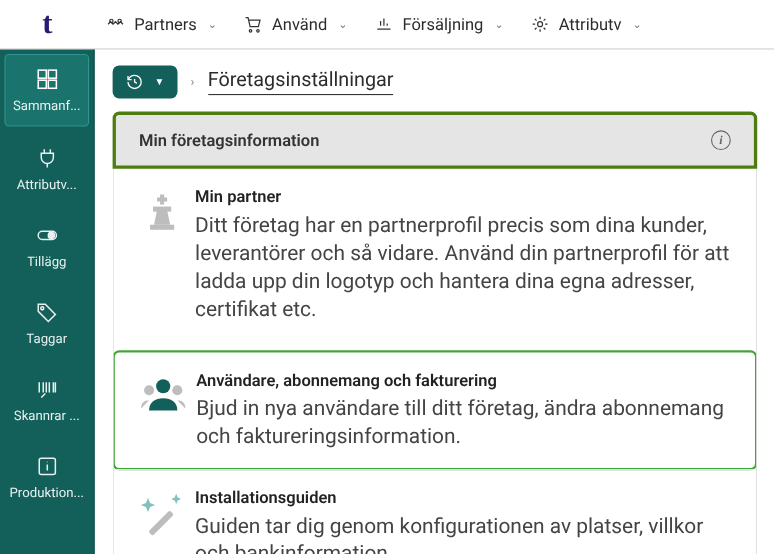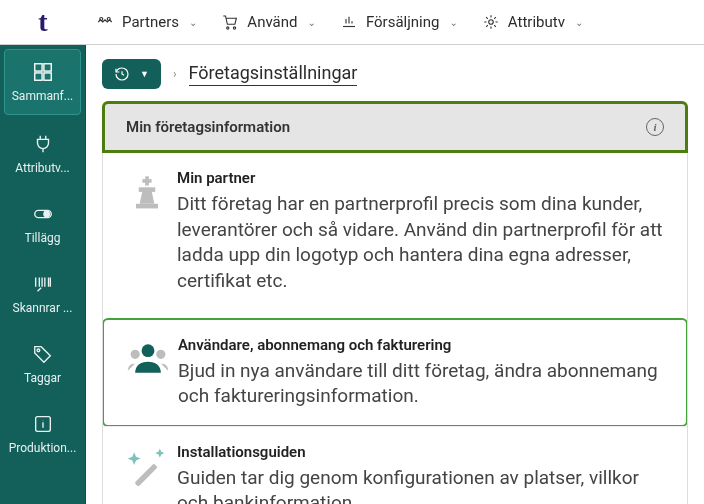--- a/index.html
+++ b/index.html
@@ -256,31 +256,31 @@
     </div>
     <div class="sidebar-item">
       <svg viewBox="0 0 24 24" fill="none" stroke="#e8f1f0" stroke-width="1.5">
           <rect x="3" y="8" width="18" height="8" rx="4"></rect>
           <circle cx="16" cy="12" r="3" fill="#e8f1f0"></circle>
         </svg>
       <span class="si-label">Tillägg</span>
     </div>
     <div class="sidebar-item">
       <svg viewBox="0 0 24 24" fill="none" stroke="#e8f1f0" stroke-width="1.5">
+          <path d="M3 11V4h7l10 10-7 7z"></path>
+          <circle cx="7" cy="8" r="1.5"></circle>
+        </svg>
+      <span class="si-label">Taggar</span>
+    </div>
+    <div class="sidebar-item">
+      <svg viewBox="0 0 24 24" fill="none" stroke="#e8f1f0" stroke-width="1.5">
           <path d="M4 5v10M8 5v10M11 5v10M14 5v10M18 5v10M20 5v10"></path>
           <path d="M6 20l4-4"></path>
         </svg>
       <span class="si-label">Skannrar ...</span>
-    </div>
-    <div class="sidebar-item">
-      <svg viewBox="0 0 24 24" fill="none" stroke="#e8f1f0" stroke-width="1.5">
-          <path d="M3 11V4h7l10 10-7 7z"></path>
-          <circle cx="7" cy="8" r="1.5"></circle>
-        </svg>
-      <span class="si-label">Taggar</span>
     </div>
     <div class="sidebar-item">
       <svg viewBox="0 0 24 24" fill="none" stroke="#e8f1f0" stroke-width="1.5">
           <rect x="4" y="4" width="16" height="16" rx="2"></rect>
           <path d="M12 10v6M12 7.5v.5"></path>
         </svg>
       <span class="si-label">Produktion...</span>
     </div>
   </div>
 

